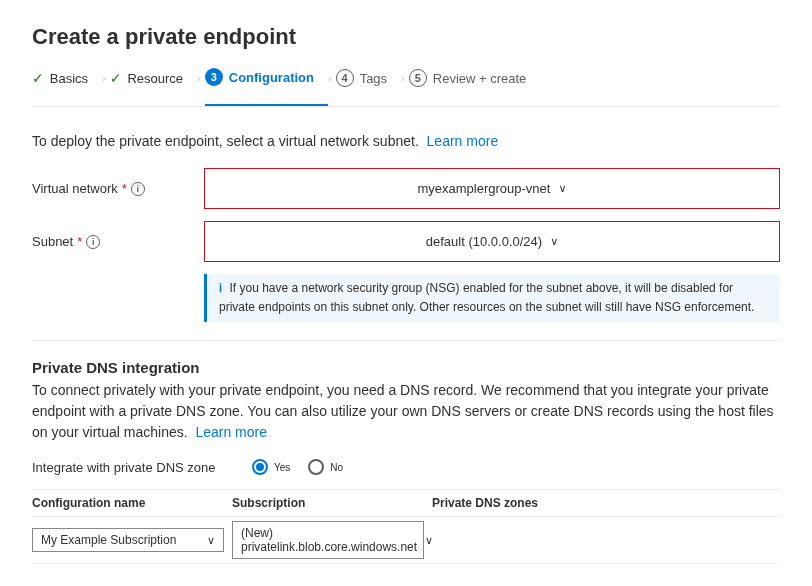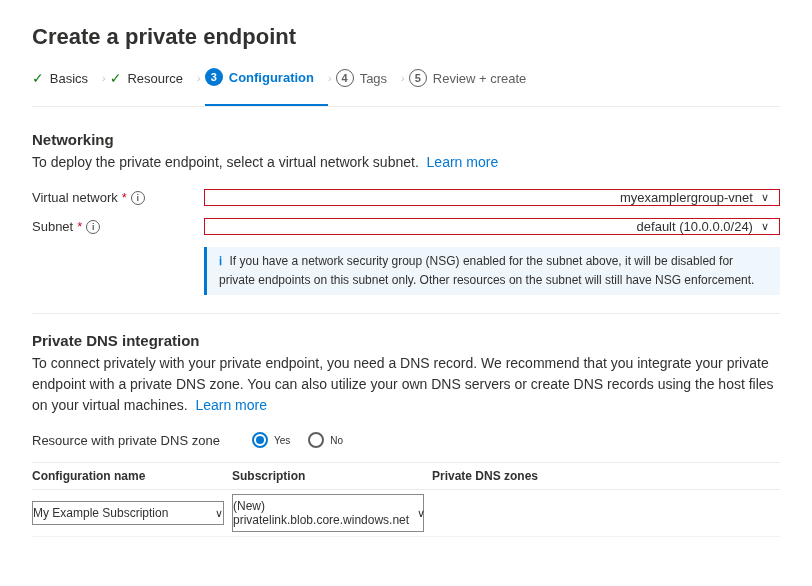--- a/index.html
+++ b/index.html
@@ -117,23 +117,23 @@
       color: #605e5c;
       font-size: 9px;
       cursor: pointer;
       font-style: normal;
       font-weight: 600;
     }
     .select-box {
       flex: 1;
       display: flex;
       align-items: center;
-      justify-content: flex-end;
+      justify-content: center;
       border: 1px solid #c50f1f;
-      padding: 0 10px;
+      padding: 12px 10px;
       font-size: 13px;
       color: #323130;
       cursor: pointer;
       background: #fff;
       min-width: 0;
     }
     .chevron-down {
       font-size: 11px;
       color: #323130;
       margin-left: 8px;
@@ -226,21 +226,21 @@
     .table-cell {
       font-size: 12px;
       color: #323130;
       padding-right: 8px;
     }
     .select-box-sm {
       display: flex;
       align-items: center;
       justify-content: space-between;
       border: 1px solid #8a8886;
-      padding: 4px 0;
+      padding: 4px 8px;
       font-size: 12px;
       color: #323130;
       cursor: pointer;
       background: #fff;
       width: 100%;
     }
   </style>
 </head>
 <body>
 
@@ -267,21 +267,20 @@
     <span>Tags</span>
   </div>
   <span class="step-separator">›</span>
   <div class="step">
     <span class="step-circle inactive-circle">5</span>
     <span>Review + create</span>
   </div>
 </div>
 
 <div>
-  <div class="section-title">Networking</div>
   <div class="section-desc">
     <span>To deploy the private endpoint, select a virtual network subnet.</span>
     &nbsp;<a class="link">Learn more</a>
   </div>
 
   <div class="form-row">
     <div class="form-label">
       <span>Virtual network</span>
       <span class="required-star"> *</span>
       <i class="info-icon">i</i>
@@ -313,21 +312,21 @@
 <hr class="divider">
 
 <div>
   <div class="section-title">Private DNS integration</div>
   <div class="section-desc">
     <span>To connect privately with your private endpoint, you need a DNS record. We recommend that you integrate your private endpoint with a private DNS zone. You can also utilize your own DNS servers or create DNS records using the host files on your virtual machines.</span>
     &nbsp;<a class="link">Learn more</a>
   </div>
 
   <div class="dns-form-row">
-    <div class="dns-label">Resource with private DNS zone</div>
+    <div class="dns-label">Integrate with private DNS zone</div>
     <div class="radio-group">
       <label class="radio-label">
         <div class="radio-custom checked"></div>
         <span>Yes</span>
       </label>
       <label class="radio-label">
         <div class="radio-custom unchecked"></div>
         <span>No</span>
       </label>
     </div>

